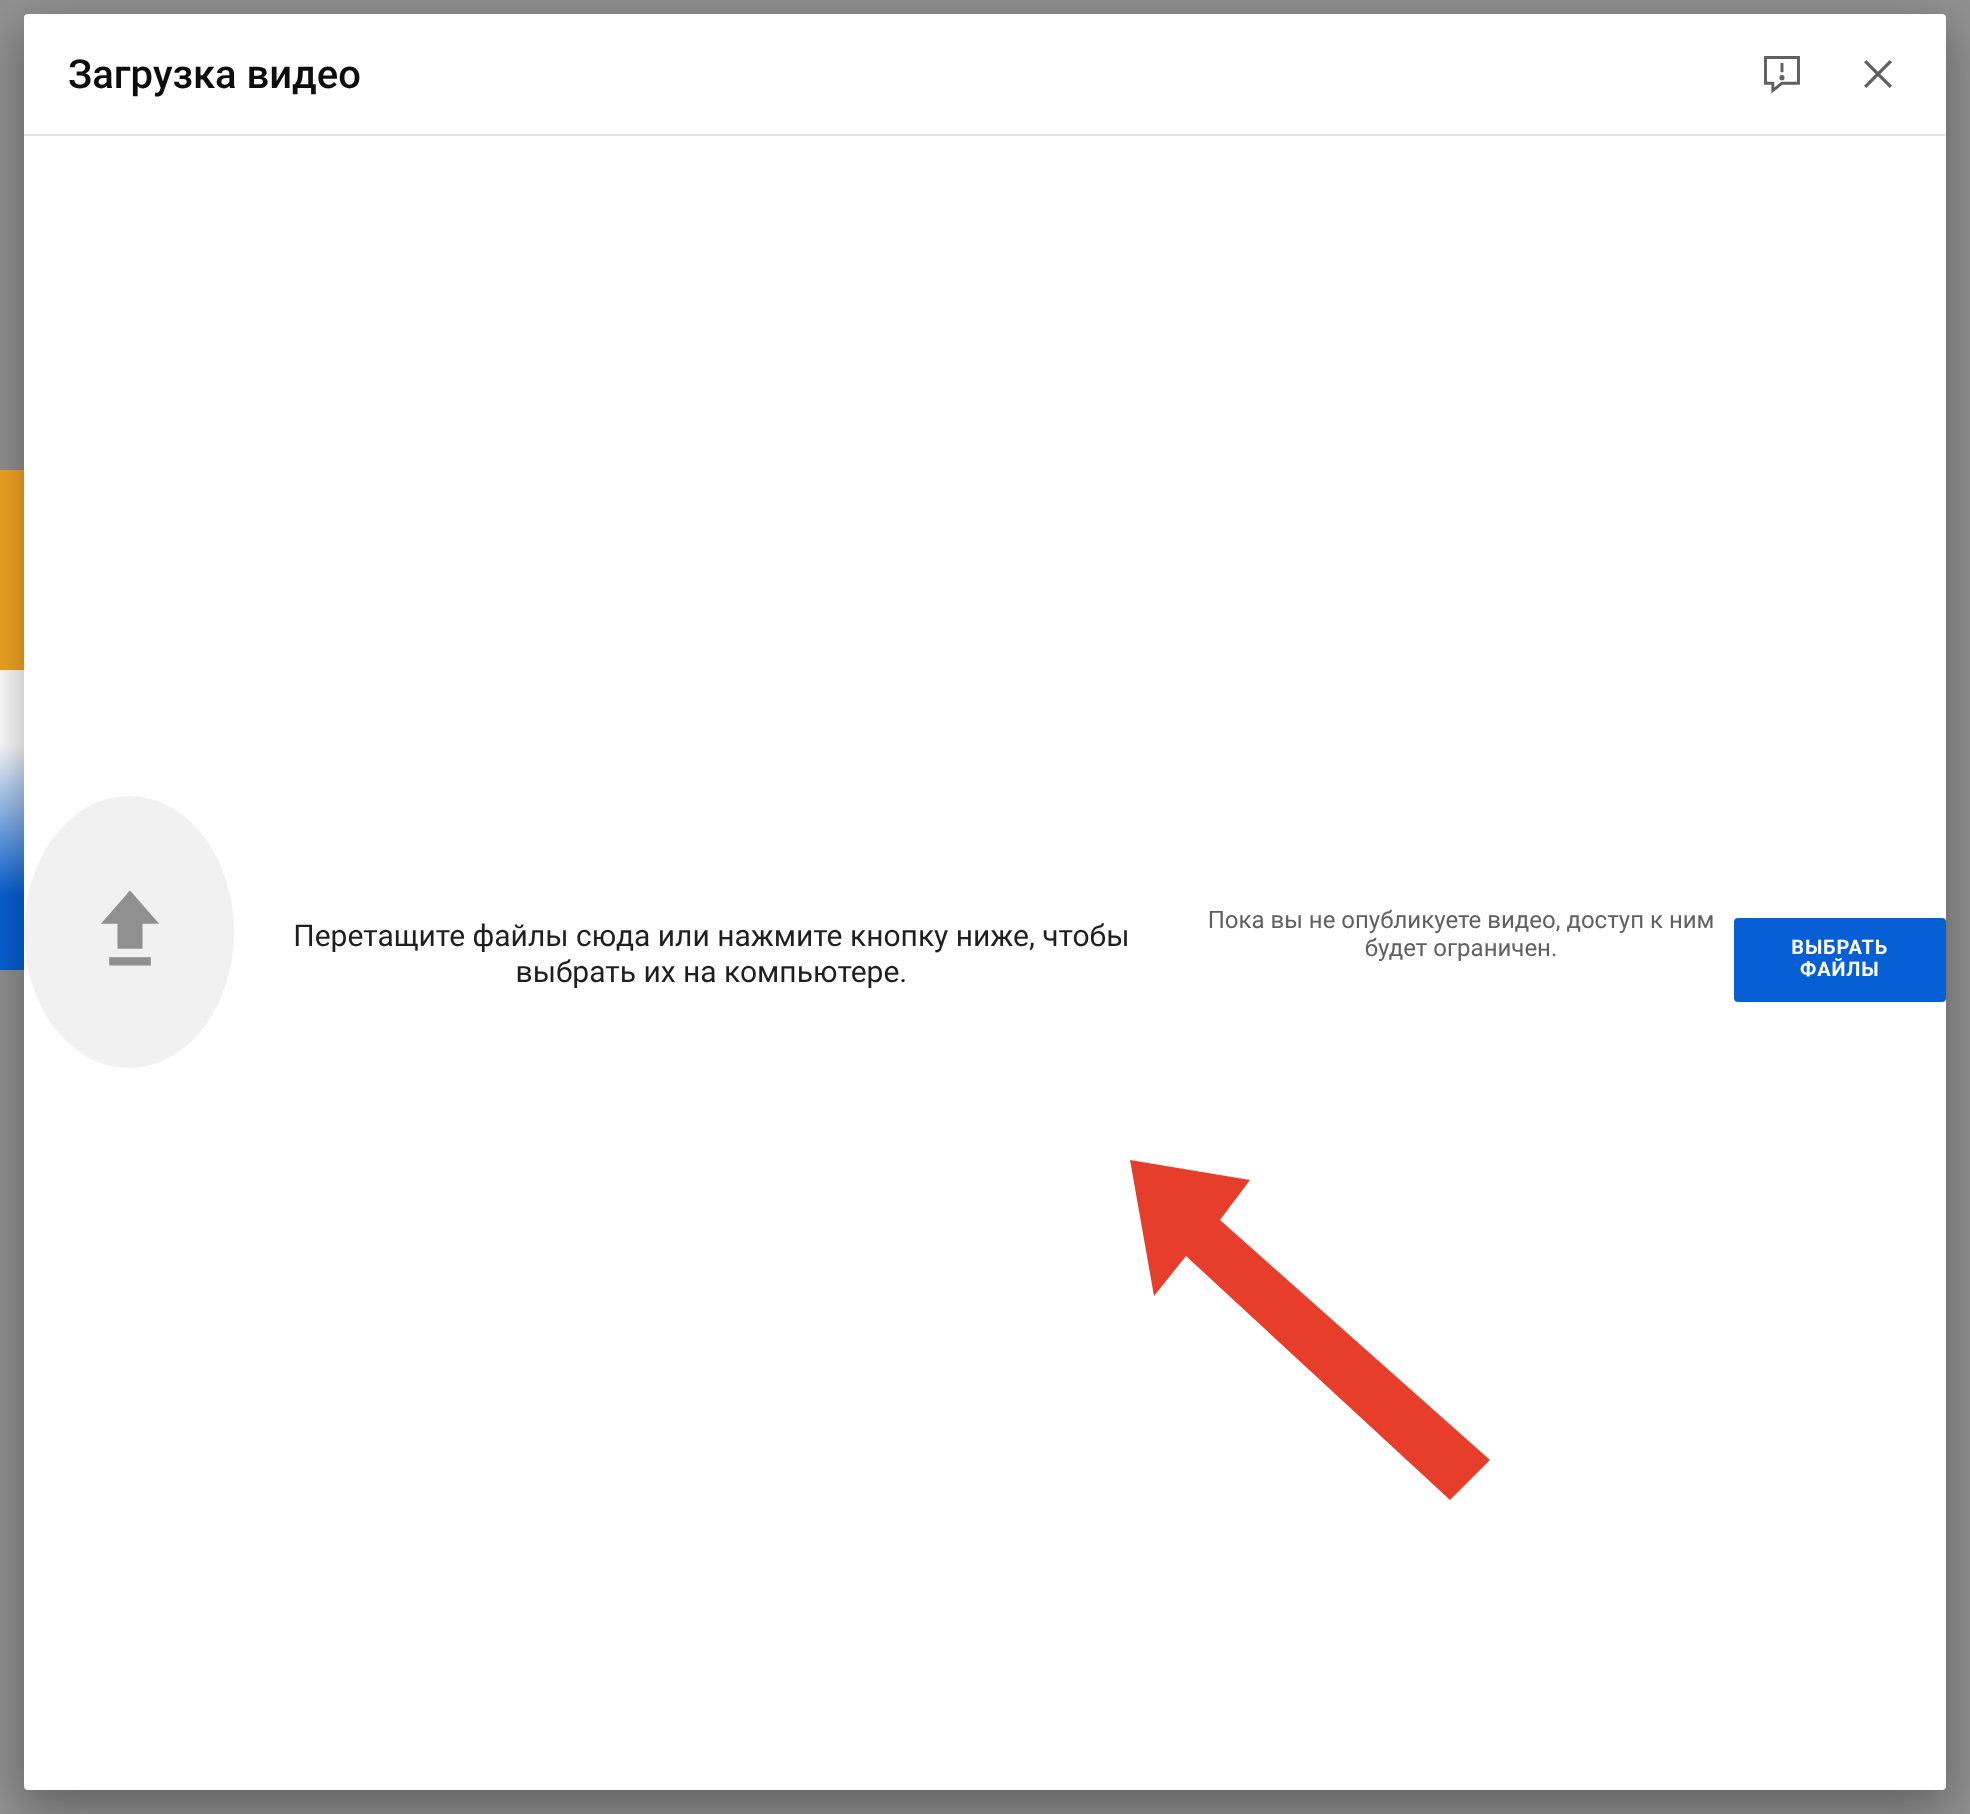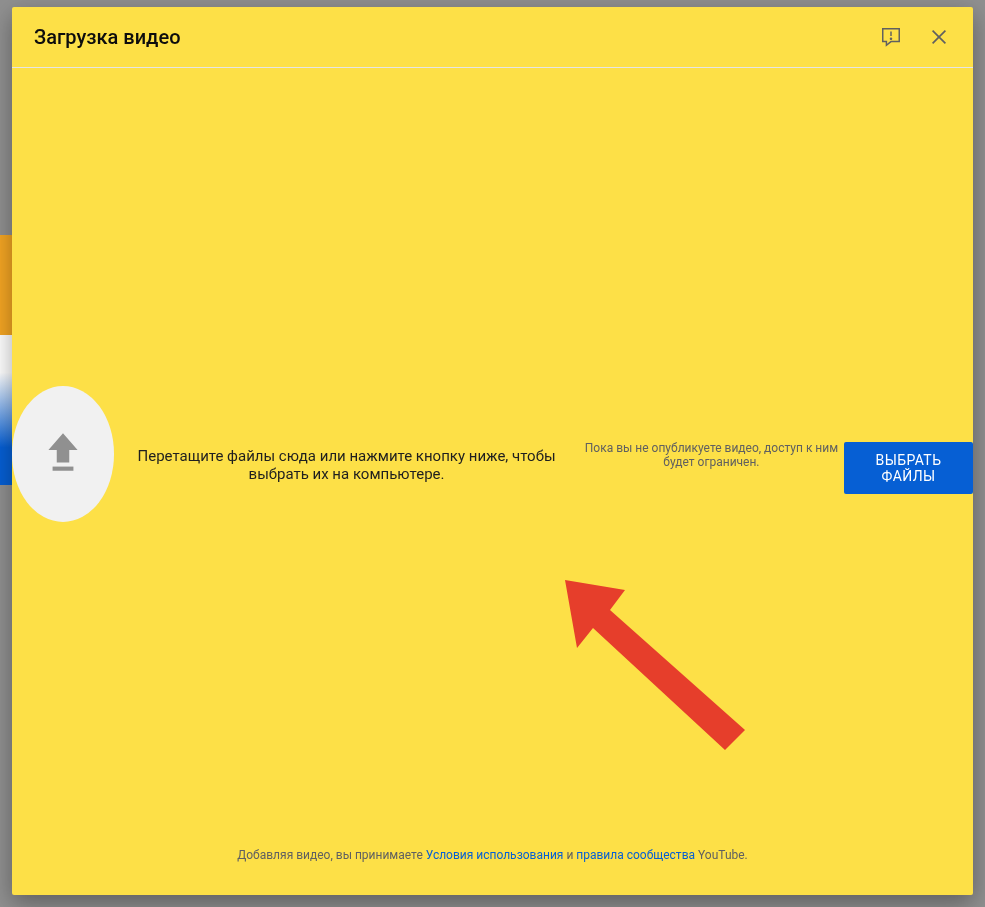--- a/index.html
+++ b/index.html
@@ -27,21 +27,21 @@
       width: 12px;
       height: 250px;
       background: linear-gradient(180deg, #f5a623 0%, #f5a623 40%, #fff 40%, #fff 55%, #065fd4 85%, #065fd4 100%);
     }
     .dialog {
       position: absolute;
       left: 12px;
       top: 7px;
       right: 12px;
       bottom: 12px;
-      background: #fde047;
+      background: #ffffff;
       border-radius: 2px;
       box-shadow: 0 8px 24px rgba(0,0,0,0.35);
       display: flex;
       flex-direction: column;
     }
     .dialog-header {
       display: flex;
       align-items: center;
       justify-content: space-between;
       padding: 18px 22px 18px 22px;
@@ -99,22 +99,22 @@
       font-size: 12px;
       color: #606060;
       margin-bottom: 26px;
       text-align: center;
     }
     .select-btn {
       background: #065fd4;
       color: #ffffff;
       border: none;
       padding: 10px 18px;
-      font-size: 14px;
-      font-weight: 400;
+      font-size: 10px;
+      font-weight: 700;
       letter-spacing: 0.4px;
       cursor: pointer;
       border-radius: 2px;
       font-family: inherit;
     }
     .dialog-footer {
       padding: 16px 30px 28px 30px;
       text-align: center;
       font-size: 12px;
       color: #606060;
@@ -166,23 +166,20 @@
           <rect x="14" y="38" width="20" height="4"></rect>
         </svg>
       </span>
     </div>
     <div class="primary-text">Перетащите файлы сюда или нажмите кнопку ниже, чтобы выбрать их на компьютере.</div>
     <div class="secondary-text">Пока вы не опубликуете видео, доступ к ним будет ограничен.</div>
     <button class="select-btn">ВЫБРАТЬ ФАЙЛЫ</button>
   </div>
 
   <div class="dialog-footer">
-    <div>
-      <span>Добавляя видео, вы принимаете </span><a class="footer-link">Условия использования</a><span> и </span><a class="footer-link">правила сообщества</a><span> YouTube.</span>
-    </div>
   </div>
 </div>
 
 <svg class="annotation-arrow" width="220" height="200">
   <defs>
     <marker id="ah" markerWidth="1" markerHeight="1"></marker>
   </defs>
   <polygon points="10,10 70,20 55,40 190,160 170,180 38,58 22,78" fill="#e63e2b"></polygon>
 </svg>
 

